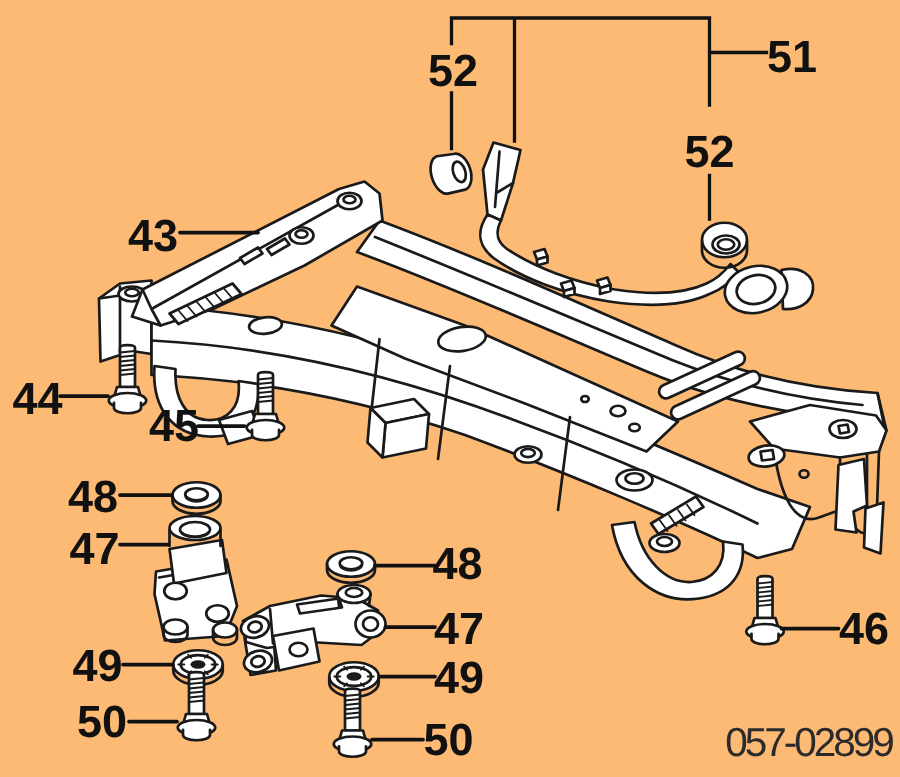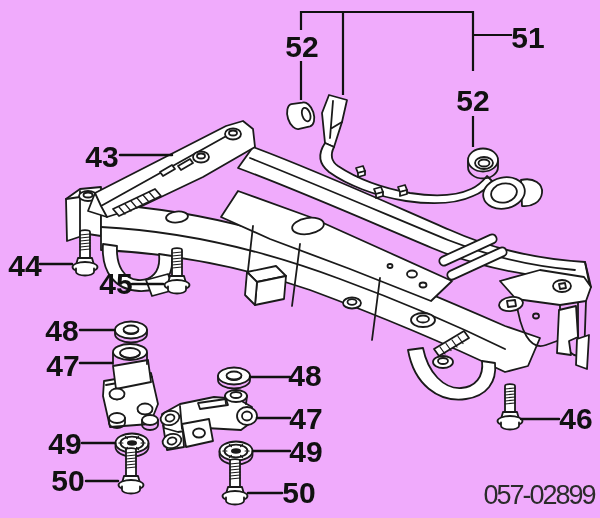--- a/index.html
+++ b/index.html
@@ -1,16 +1,16 @@
 <!DOCTYPE html>
 <html><head>
 <meta charset="utf-8">
 <style>
   html,body{margin:0;padding:0;background:#fff;}
-  .stage{position:relative;width:600px;height:518px;background:#f0abfc;overflow:hidden;}
+  .stage{position:relative;width:600px;height:518px;background:#fdba74;overflow:hidden;}
   svg{display:block;}
   .ln{fill:none;stroke:#1a1a1a;stroke-width:1.8;stroke-linecap:round;stroke-linejoin:round;}
   .wh{fill:#ffffff;stroke:#1a1a1a;stroke-width:1.8;stroke-linecap:round;stroke-linejoin:round;}
   .thin{stroke-width:1.2;}
   .dk{fill:#1a1a1a;stroke:none;}
   .leader{fill:none;stroke:#111111;stroke-width:2.5;stroke-linecap:round;}
   .cline{fill:none;stroke:#111111;stroke-width:2.2;stroke-linecap:square;}
   .callout{font-family:"Liberation Sans",sans-serif;font-weight:700;font-size:30px;fill:#111111;text-anchor:middle;}
   .code{font-family:"Liberation Sans",sans-serif;font-weight:400;font-size:27px;letter-spacing:-2px;fill:#2b2b2b;text-anchor:middle;}
 </style>

